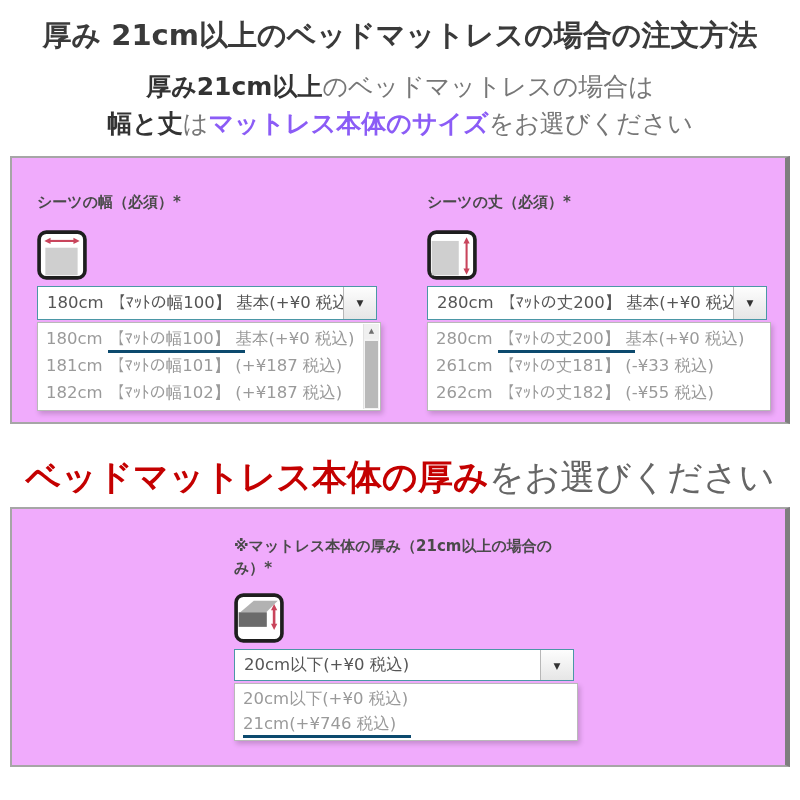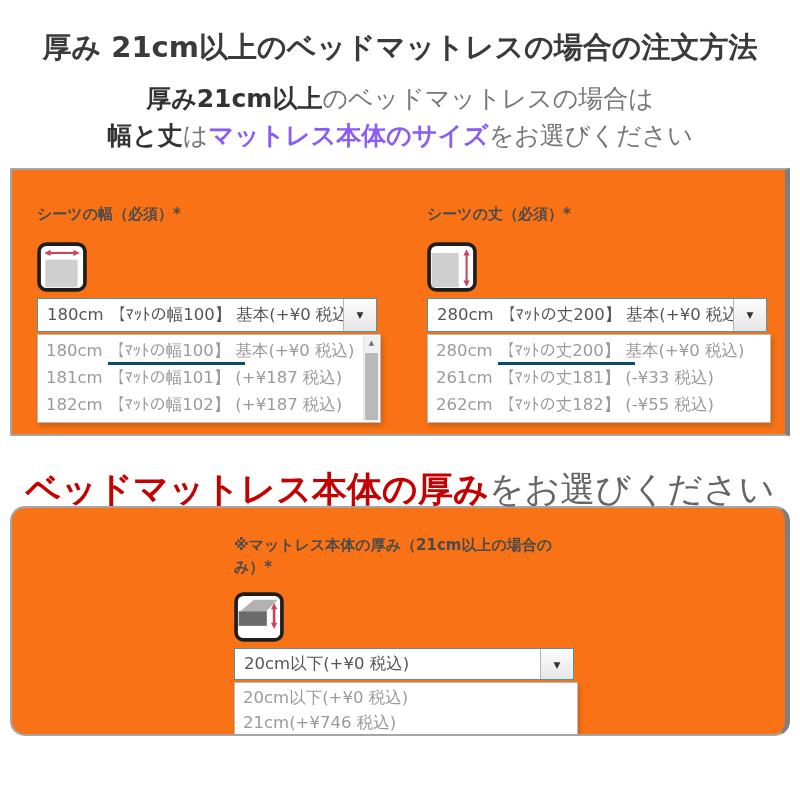--- a/index.html
+++ b/index.html
@@ -6,35 +6,35 @@
   html,body { margin:0; padding:0; }
   body {
     width:800px; height:800px;
     background:#ffffff;
     font-family:"DejaVu Sans","Liberation Sans",sans-serif;
     overflow:hidden;
   }
   .main-title{
     text-align:center;
     font-size:29px; font-weight:bold; color:#3a3a3a;
-    padding-top:28px; line-height:38px;
+    padding-top:16px; line-height:38px;
   }
   .subtitle{
     text-align:center; font-size:25px; color:#777;
     line-height:37px; margin-top:14px;
   }
   .st-bold{ color:#333; font-weight:bold; }
   .st-red{ color:#8b5cf6; font-weight:bold; }
   .panel{
     width:780px; margin:14px auto 0;
     border:2px solid #a6a6a6; border-right:5px solid #7e7e7e;
-    background:#f97316; overflow:hidden;
+    background:#f0abfc; overflow:hidden;
   }
   .panel-size{ height:268px; display:flex; padding:33px 25px 0 25px; gap:50px; }
-  .panel-thick{ height:230px; padding:26px 0 0 222px; margin-top:0;border-radius:15px; }
+  .panel-thick{ height:260px; padding:26px 0 0 222px; margin-top:13px; }
   .field{ width:340px; position:relative; }
   .field-label{
     font-size:15px; font-weight:bold; color:#4a4a4a; line-height:22px;
   }
   .icon{ display:block; width:50px; height:50px; margin:17px 0 6px; }
   .panel-thick .icon{ margin:14px 0 6px; }
   .select{
     position:relative; height:34px;
     border:1px solid #4b97a6; background:#fff;
   }

